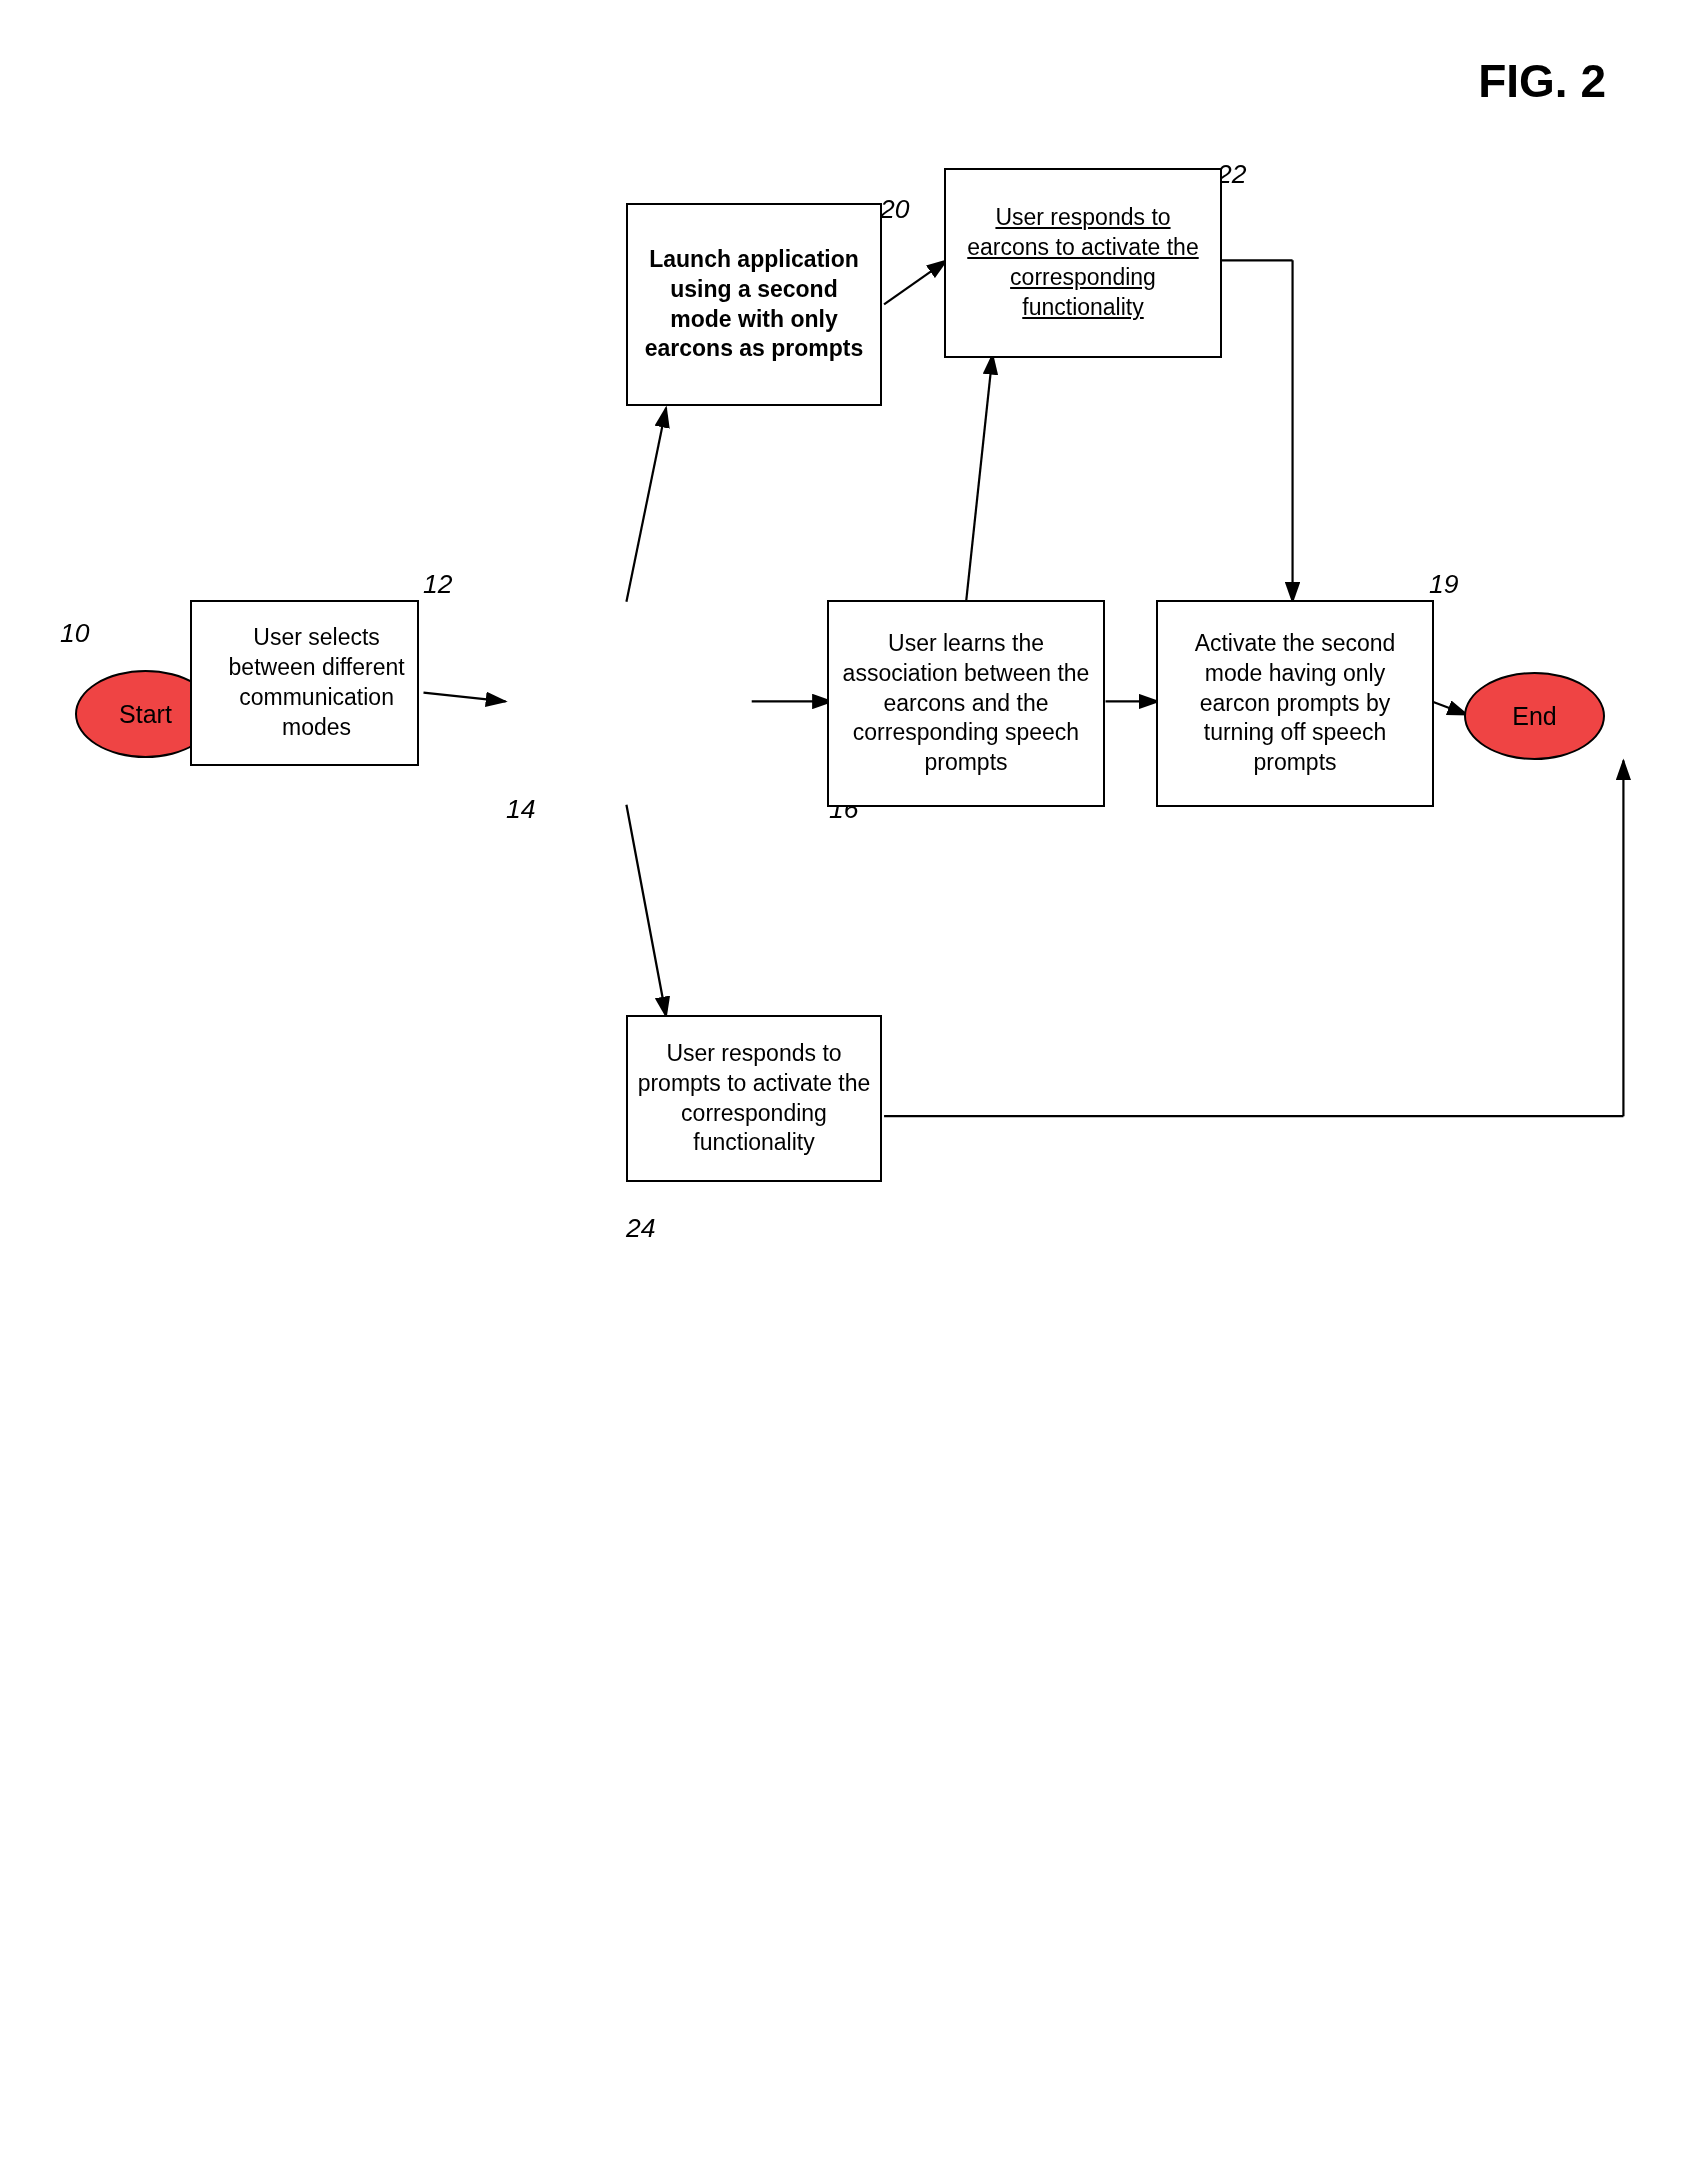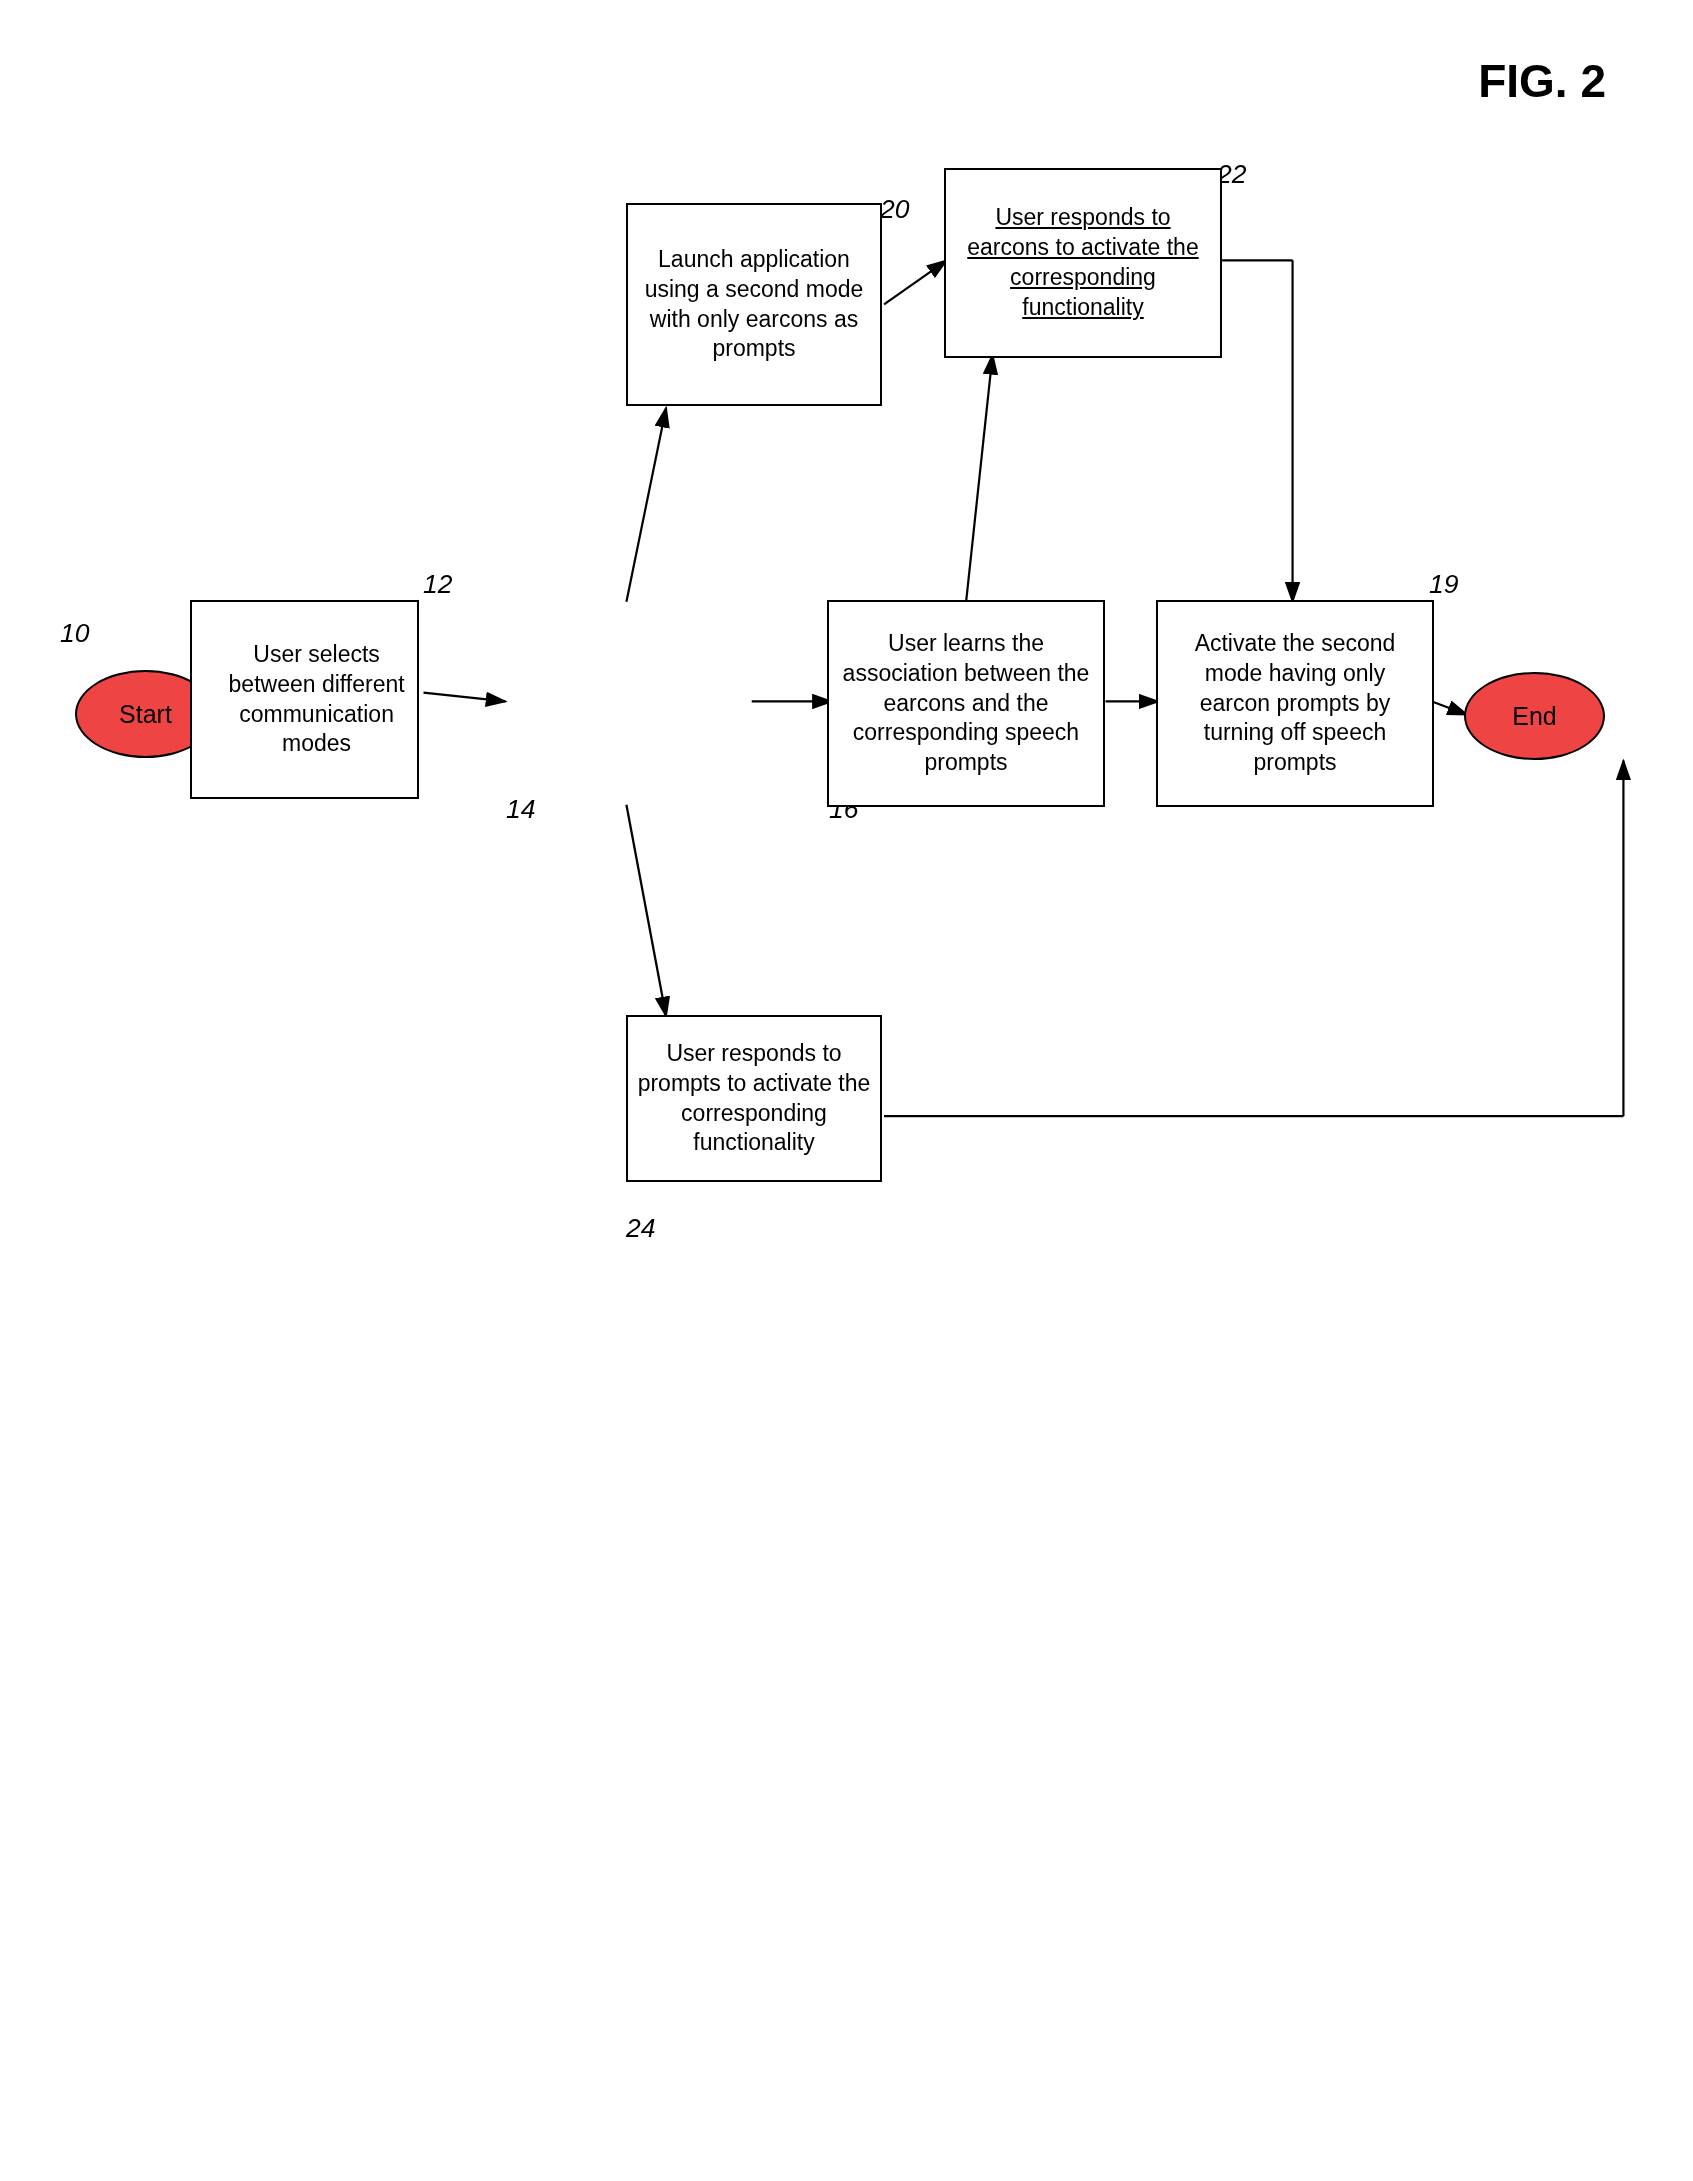--- a/index.html
+++ b/index.html
@@ -102,42 +102,42 @@
   </svg>
 
   <div class="label-num" style="left:60px; top:618px;">10</div>
 
   <div class="node-oval" style="left:75px; top:670px; width:141px; height:88px;">
     <span>Start</span>
   </div>
 
   <div class="label-num" style="left:423px; top:569px;">12</div>
 
-  <div class="node-rect" style="left:190px; top:600px; width:229px; height:199px;padding-left:33px;">
+  <div class="node-rect" style="left:190px; top:600px; width:229px; height:166px;padding-left:33px;">
     <span>User selects between different communication modes</span>
   </div>
 
   <div class="label-num" style="left:506px; top:794px;">14</div>
 
 
   <div class="label-num" style="left:829px; top:794px;">16</div>
 
   <div class="node-rect" style="left:827px; top:600px; width:278px; height:207px;">
     <span>User learns the association between the earcons and the corresponding speech prompts</span>
   </div>
 
   <div class="label-num" style="left:1429px; top:569px;">19</div>
 
   <div class="node-rect" style="left:1156px; top:600px; width:278px; height:207px;">
     <span>Activate the second mode having only earcon prompts by turning off speech prompts</span>
   </div>
 
   <div class="label-num" style="left:880px; top:194px;">20</div>
 
-  <div class="node-rect" style="left:626px; top:203px; width:256px; height:203px;">
+  <div class="node-rect" style="left:626px; top:203px; width:256px; height:203px;font-weight:bold;">
     <span>Launch application using a second mode with only earcons as prompts</span>
   </div>
 
   <div class="label-num" style="left:1217px; top:159px;">22</div>
 
   <div class="node-rect" style="left:944px; top:168px; width:278px; height:190px;text-decoration:underline;">
     <span>User responds to earcons to activate the corresponding functionality</span>
   </div>
 
   <div class="label-num" style="left:626px; top:1213px;">24</div>

